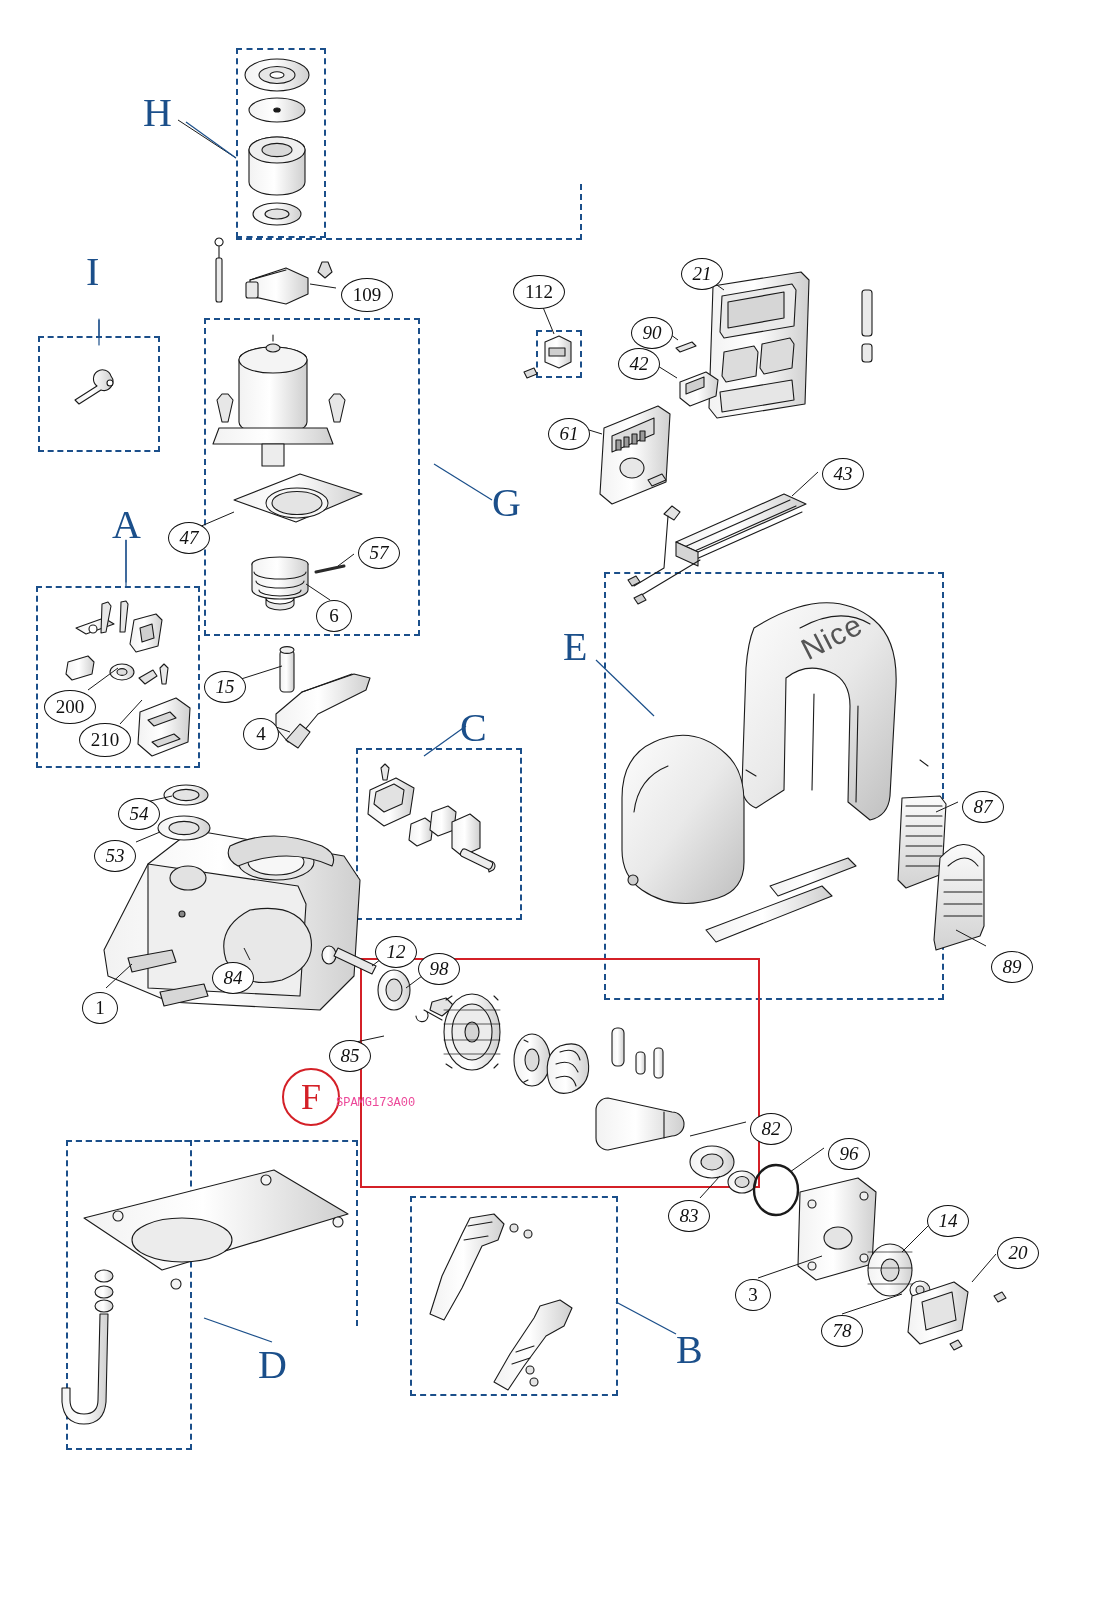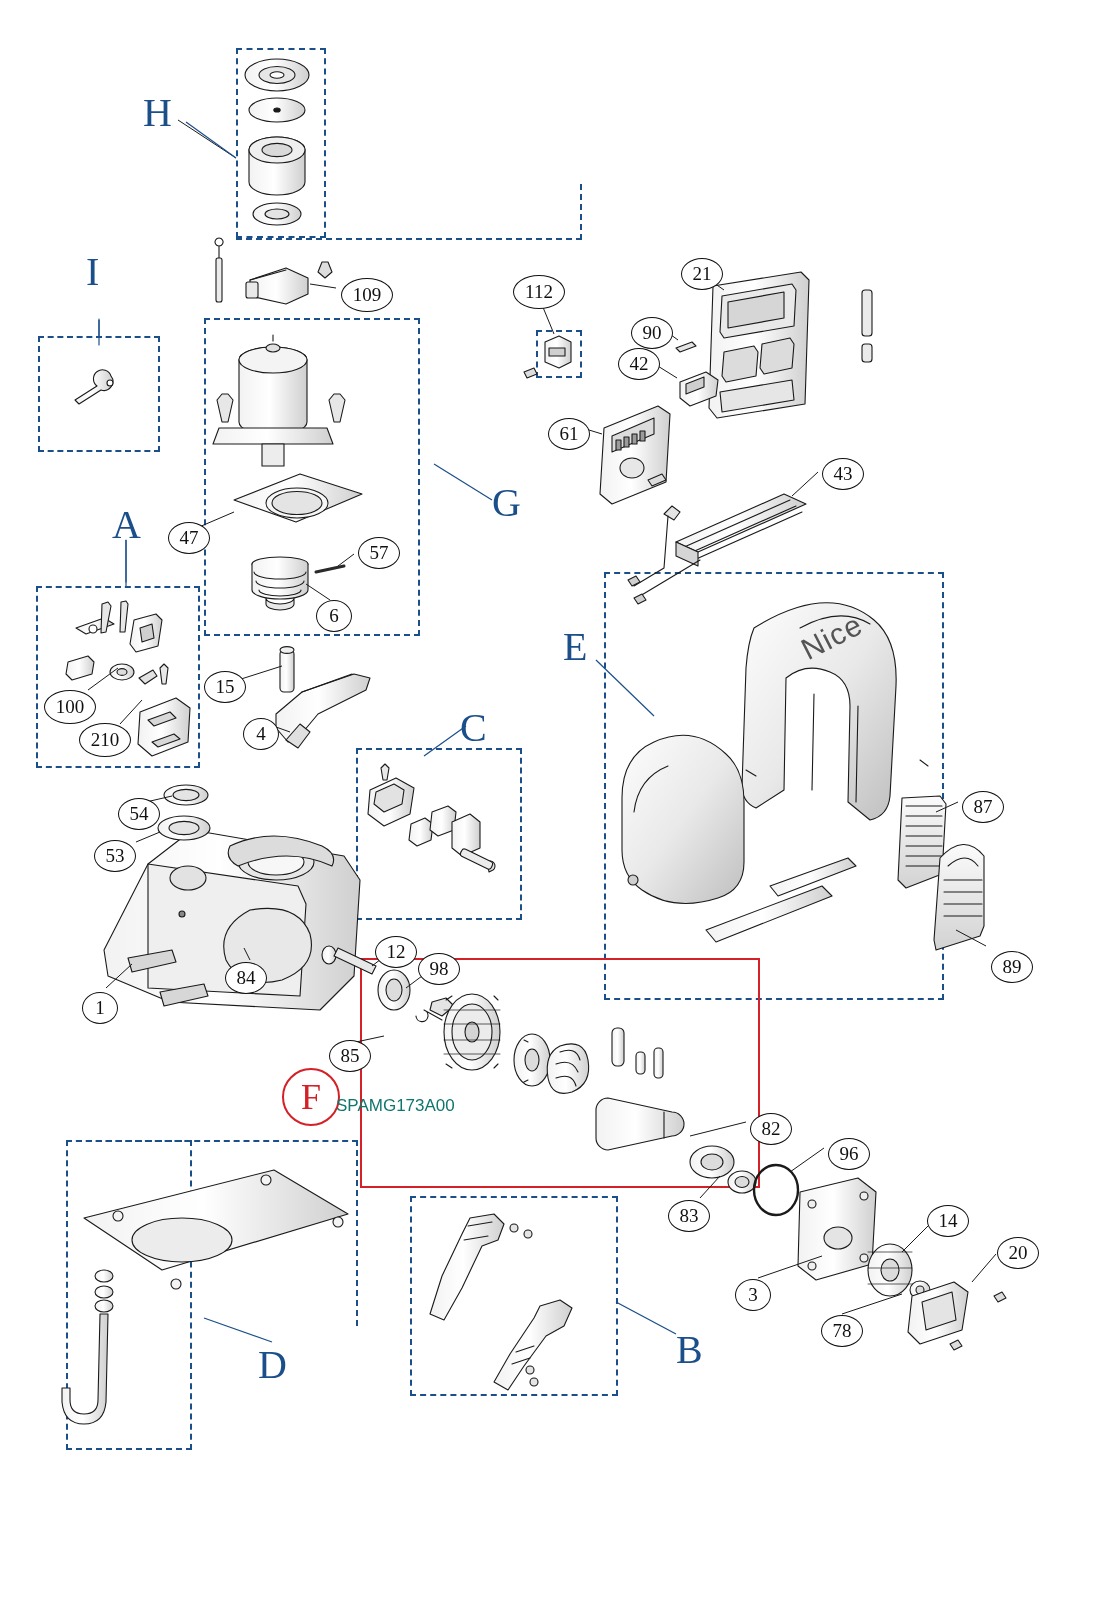--- a/index.html
+++ b/index.html
@@ -50,35 +50,35 @@
     border-radius: 50%;
     background: #ffffff;
     color: #111111;
     font-family: "Liberation Serif", serif;
     font-size: 19px;
     display: flex;
     align-items: center;
     justify-content: center;
     box-sizing: border-box;
   }
-  .callout.w2 { width: 42px; height: 32px; }
+  .callout.w2 { width: 42px; height: 32px; font-style: italic; }
   .callout.w3 { width: 52px; height: 34px; }
   .callout.w1 { width: 36px; height: 32px; }
   .callout.big {
     width: 58px; height: 58px;
     border: 2.5px solid #d42027;
     color: #d42027;
     font-size: 36px;
   }
   
   .part-code {
     position: absolute;
-    font-family: Liberation Sans, sans-serif;
-    font-size: 17px;
-    color: #0f766e;
+    font-family: Liberation Mono, monospace;
+    font-size: 12px;
+    color: #ec4899;
     white-space: nowrap;
   }
   
   .brand {
     position: absolute;
     font-family: "Liberation Sans", sans-serif;
     font-size: 30px;
     color: #3a3a3a;
     letter-spacing: 1px;
     transform: rotate(-27deg);
@@ -464,30 +464,30 @@
   <div class="callout w3" style="left:341px; top:278px;">109</div>
   <div class="callout w3" style="left:513px; top:275px;">112</div>
   <div class="callout w2" style="left:681px; top:258px;">21</div>
   <div class="callout w2" style="left:631px; top:317px;">90</div>
   <div class="callout w2" style="left:618px; top:348px;">42</div>
   <div class="callout w2" style="left:548px; top:418px;">61</div>
   <div class="callout w2" style="left:822px; top:458px;">43</div>
   <div class="callout w2" style="left:168px; top:522px;">47</div>
   <div class="callout w2" style="left:358px; top:537px;">57</div>
   <div class="callout w1" style="left:316px; top:600px;">6</div>
-  <div class="callout w3" style="left:44px; top:690px;">100</div>
+  <div class="callout w3" style="left:44px; top:690px;">200</div>
   <div class="callout w3" style="left:79px; top:723px;">210</div>
   <div class="callout w2" style="left:204px; top:671px;">15</div>
   <div class="callout w1" style="left:243px; top:718px;">4</div>
   <div class="callout w2" style="left:118px; top:798px;">54</div>
   <div class="callout w2" style="left:94px; top:840px;">53</div>
   <div class="callout w2" style="left:962px; top:791px;">87</div>
   <div class="callout w2" style="left:991px; top:951px;">89</div>
   <div class="callout w1" style="left:82px; top:992px;">1</div>
-  <div class="callout w2" style="left:225px; top:962px;text-align:right;">84</div>
+  <div class="callout w2" style="left:212px; top:962px;text-align:right;">84</div>
   <div class="callout w2" style="left:375px; top:936px;">12</div>
   <div class="callout w2" style="left:418px; top:953px;">98</div>
   <div class="callout w2" style="left:329px; top:1040px;">85</div>
   <div class="callout w2" style="left:750px; top:1113px;">82</div>
   <div class="callout w2" style="left:828px; top:1138px;">96</div>
   <div class="callout w2" style="left:668px; top:1200px;">83</div>
   <div class="callout w1" style="left:735px; top:1279px;">3</div>
   <div class="callout w2" style="left:927px; top:1205px;">14</div>
   <div class="callout w2" style="left:997px; top:1237px;">20</div>
   <div class="callout w2" style="left:821px; top:1315px;">78</div>

